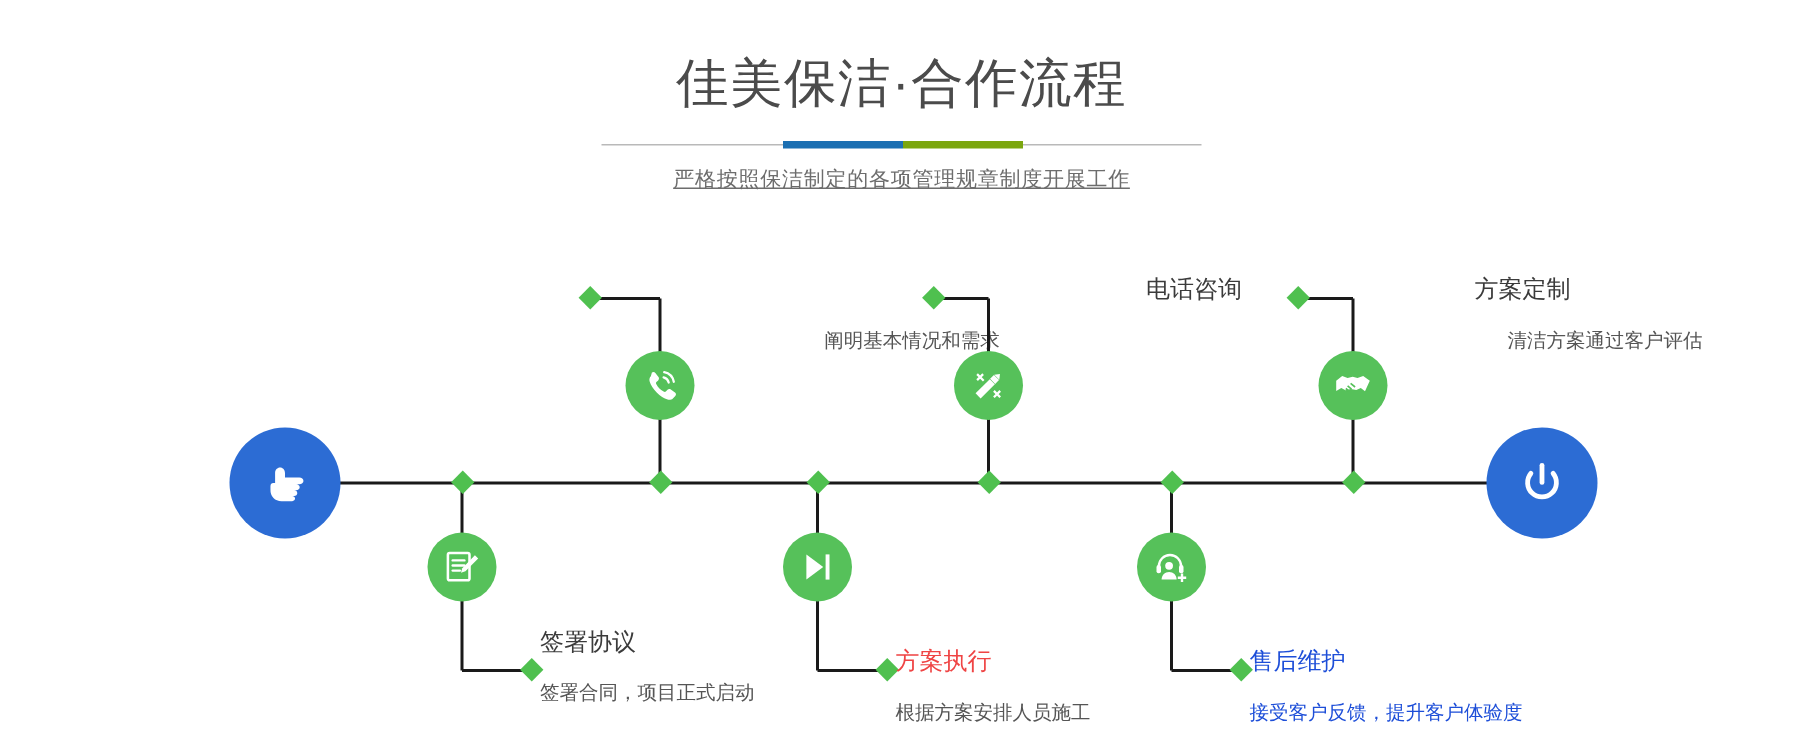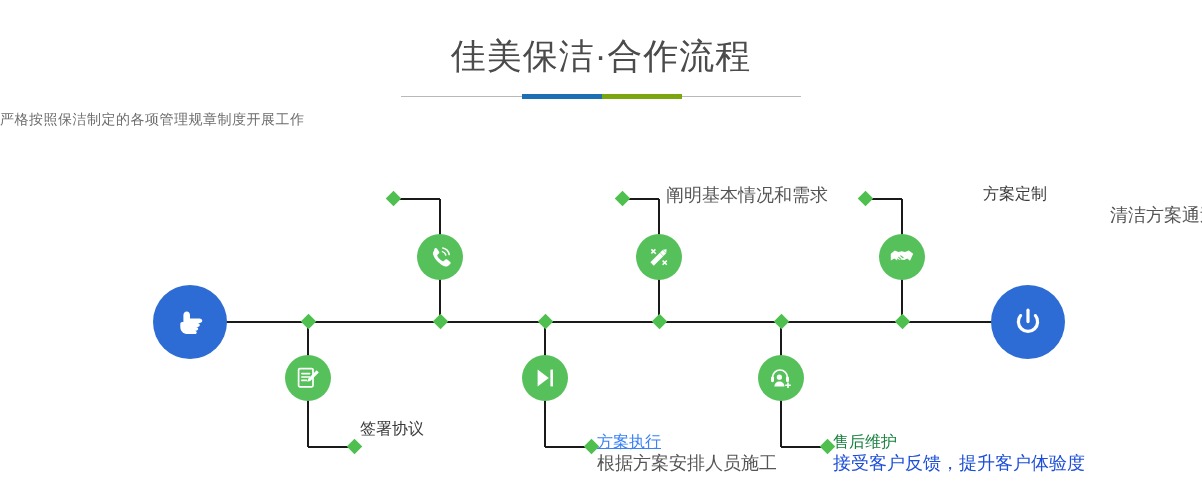--- a/index.html
+++ b/index.html
@@ -56,24 +56,26 @@
   }
   #divider-seg-green {
     left: 201px;
     width: 80px;
   }
   #page-subtitle {
     position: absolute;
     left: 0;
     top: 108px;
     width: 1202px;
+    text-align: center;
     font-size: 14px;
     line-height: 22px;
     color: #6d6d6d;
     letter-spacing: .5px;
+    text-decoration: underline;
   }
 
   
   #flow {
     position: absolute;
     left: 0;
     top: 150px;
     width: 1202px;
     height: 352px;
   }
@@ -143,25 +145,26 @@
   .labels { position: absolute; }
   .labels.up   { text-align: right; }
   .labels.down { text-align: left; }
   .label-title {
     font-size: 16px;
     line-height: 20px;
     color: #3b3b3b;
     white-space: nowrap;
   }
   .label-desc {
-    font-size: 18px;
+    font-size: 13px;
     line-height: 19px;
     color: #555555;
     white-space: nowrap;
-    margin-top: 2px;
+    margin-top: 13px;
+    text-align: center;
   }
 
   
   .branch.up .stem { top: 49px; height: 124px; }
   .branch.up .arm  { top: 48px; }
   .branch.up .node-circle { top: 84px; left: -23px; }
   .branch.up .axis-diamond { top: 166px; left: -5px; }
   .branch.up .end-diamond  { top: 43px; }
 
   
@@ -217,57 +220,59 @@
           <rect x="3.6" y="3.6" width="14.4" height="18.2" rx="1.2" fill="none" stroke="#ffffff" stroke-width="1.7"></rect>
           <line x1="6.8" y1="8.6" x2="14.6" y2="8.6" stroke="#ffffff" stroke-width="1.6" stroke-linecap="round"></line>
           <line x1="6.8" y1="12" x2="14.6" y2="12" stroke="#ffffff" stroke-width="1.6" stroke-linecap="round"></line>
           <line x1="6.8" y1="15.4" x2="11.6" y2="15.4" stroke="#ffffff" stroke-width="1.6" stroke-linecap="round"></line>
           <path d="M21.6 5.2l2.2 2.2-8.5 8.5-3 .9.9-3z" fill="#ffffff"></path>
         </svg>
       </span>
     </div>
     <div class="labels down" style="left:52px;top:269px">
       <div class="label-title" style="color: rgb(59, 59, 59);">签署协议</div>
+      <div class="label-desc" style="color: rgb(85, 85, 85);">签署合同，项目正式启动</div>
     </div>
   </div>
 
   <div class="branch up" style="left:440px">
     <div class="stem" style="background: rgb(26, 26, 26);"></div>
     <div class="arm" style="left: -46px; width: 46px; background: rgb(26, 26, 26);"></div>
     <div class="diamond axis-diamond" style="background: rgb(79, 192, 79);"></div>
     <div class="diamond end-diamond" style="left: -52px; background: rgb(79, 192, 79);"></div>
     <div class="node-circle" style="background: rgb(86, 193, 90);">
       <span>
         <svg width="26" height="26" viewBox="0 0 26 26">
           <path fill="#ffffff" d="M7.6 4.4c.7-.7 1.7-.6 2.3.2l2.1 2.8c.5.7.4 1.6-.2 2.2l-1.2 1.1c-.3.3-.4.8-.2 1.2.5 1.1 1.3 2.2 2.2 3.1.9.9 2 1.7 3.1 2.2.4.2.9.1 1.2-.2l1.1-1.2c.6-.6 1.5-.7 2.2-.2l2.8 2.1c.8.6.9 1.6.2 2.3l-1.6 1.6c-.9.9-2.2 1.2-3.5.8-2.4-.7-5-2.4-7.3-4.7s-4-4.9-4.7-7.3c-.4-1.3-.1-2.6.8-3.5z"></path>
           <path fill="none" stroke="#ffffff" stroke-width="1.5" stroke-linecap="round" d="M15.8 4.1a8.2 8.2 0 0 1 6.4 6.4"></path>
           <path fill="none" stroke="#ffffff" stroke-width="1.5" stroke-linecap="round" d="M15.4 7.6a4.8 4.8 0 0 1 3.4 3.4"></path>
         </svg>
       </span>
     </div>
     <div class="labels up" style="right:-388px;width:440px;top:34px;text-align:right">
+      <div class="label-title" style="color: rgb(59, 59, 59);">电话咨询</div>
       <div class="label-desc" style="color: rgb(85, 85, 85);">阐明基本情况和需求</div>
     </div>
   </div>
 
   <div class="branch down" style="left:545px">
     <div class="stem" style="background: rgb(26, 26, 26);"></div>
     <div class="arm" style="left: 0px; width: 46px; background: rgb(26, 26, 26);"></div>
     <div class="diamond axis-diamond" style="background: rgb(79, 192, 79);"></div>
     <div class="diamond end-diamond" style="left: 41px; background: rgb(79, 192, 79);"></div>
     <div class="node-circle" style="background: rgb(86, 193, 90);">
       <span>
         <svg width="26" height="26" viewBox="0 0 26 26">
           <path fill="#ffffff" d="M5.6 4.6l11.2 8.4L5.6 21.4z"></path>
           <rect x="18.4" y="4.6" width="2.6" height="16.8" fill="#ffffff"></rect>
         </svg>
       </span>
     </div>
     <div class="labels down" style="left:52px;top:282px">
-      <div class="label-title" style="color: #3b82f6; text-decoration: underline;">方案执行</div>
+      <div class="label-title" style="color: #ef4444;">方案执行</div>
       <div class="label-desc" style="color: rgb(85, 85, 85);">根据方案安排人员施工</div>
     </div>
   </div>
 
   <div class="branch up" style="left:659px">
     <div class="stem" style="background: rgb(26, 26, 26);"></div>
     <div class="arm" style="left: -36px; width: 36px; background: rgb(26, 26, 26);"></div>
     <div class="diamond axis-diamond" style="background: rgb(79, 192, 79);"></div>
     <div class="diamond end-diamond" style="left: -42px; background: rgb(79, 192, 79);"></div>
     <div class="node-circle" style="background: rgb(86, 193, 90);">
@@ -299,21 +304,21 @@
           <path fill="none" stroke="#ffffff" stroke-width="1.6" d="M4.6 12.4a7.4 7.4 0 0 1 14.8 0"></path>
           <rect x="3" y="11.6" width="3" height="5.6" rx="1.4" fill="#ffffff"></rect>
           <rect x="18" y="11.6" width="3" height="5.6" rx="1.4" fill="#ffffff"></rect>
           <circle cx="11.4" cy="12.2" r="2.6" fill="#ffffff"></circle>
           <path fill="#ffffff" d="M6.4 21.4c0-3 2.2-5 5-5s5 2 5 5z"></path>
           <path fill="#ffffff" d="M19.2 17.4h1.6v2h2v1.6h-2v2h-1.6v-2h-2v-1.6h2z"></path>
         </svg>
       </span>
     </div>
     <div class="labels down" style="left:52px;top:282px">
-      <div class="label-title" style="color: #15803d;">售后维护</div>
+      <div class="label-title" style="color: #1d4ed8;">售后维护</div>
       <div class="label-desc" style="color: #1d4ed8;">接受客户反馈，提升客户体验度</div>
     </div>
   </div>
 
   <div class="branch up" style="left:902px">
     <div class="stem" style="background: rgb(26, 26, 26);"></div>
     <div class="arm" style="left: -36px; width: 36px; background: rgb(26, 26, 26);"></div>
     <div class="diamond axis-diamond" style="background: rgb(79, 192, 79);"></div>
     <div class="diamond end-diamond" style="left: -42px; background: rgb(79, 192, 79);"></div>
     <div class="node-circle" style="background: rgb(86, 193, 90);">

